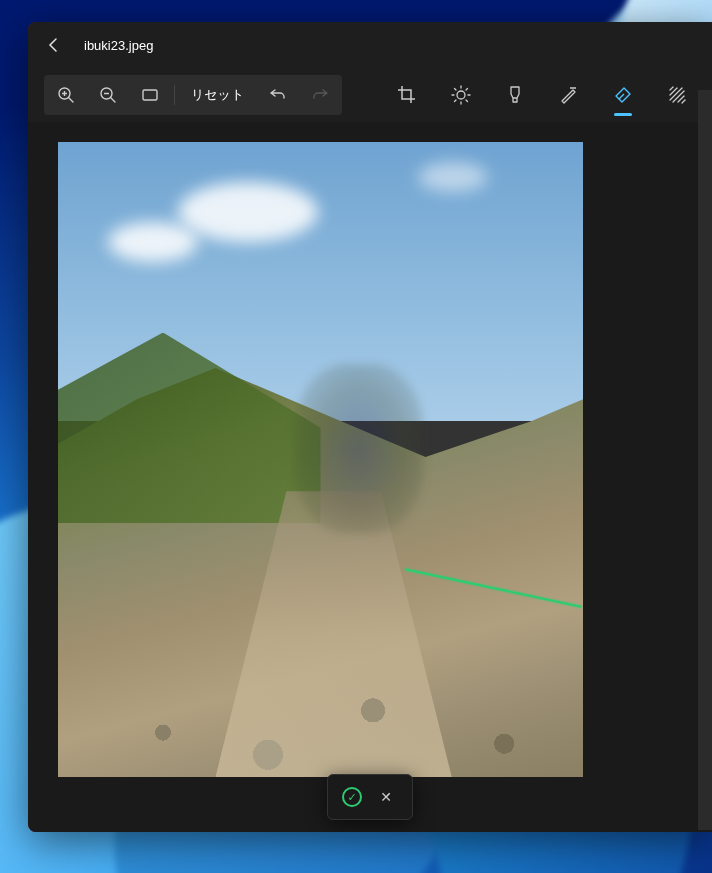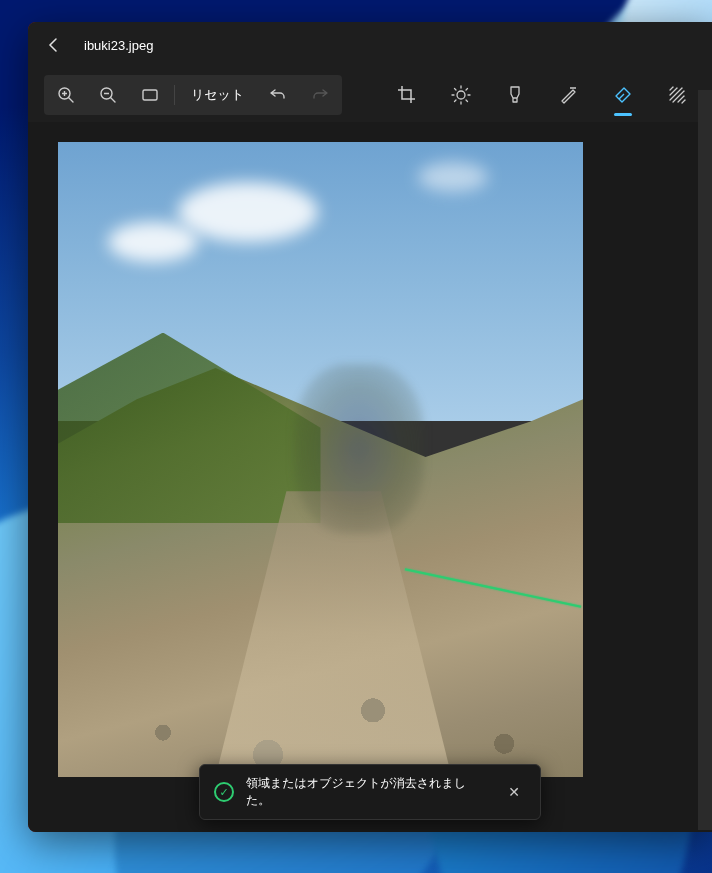--- a/index.html
+++ b/index.html
@@ -383,19 +383,18 @@
       <div class="mountain"></div>
       <div class="grass"></div>
       <div class="trail"></div>
       <div class="rocks"></div>
       <div class="erase-artifact"></div>
       <div class="rope"></div>
     </div>
 
     <div class="toast">
       <div class="toast-icon">✓</div>
-      <div class="toast-text">領域またはオブジェクトが消去されました。</div>
       <div class="toast-close">✕</div>
     </div>
   </div>
 
   <div class="side-panel"></div>
 </div>
 
 </body></html>

